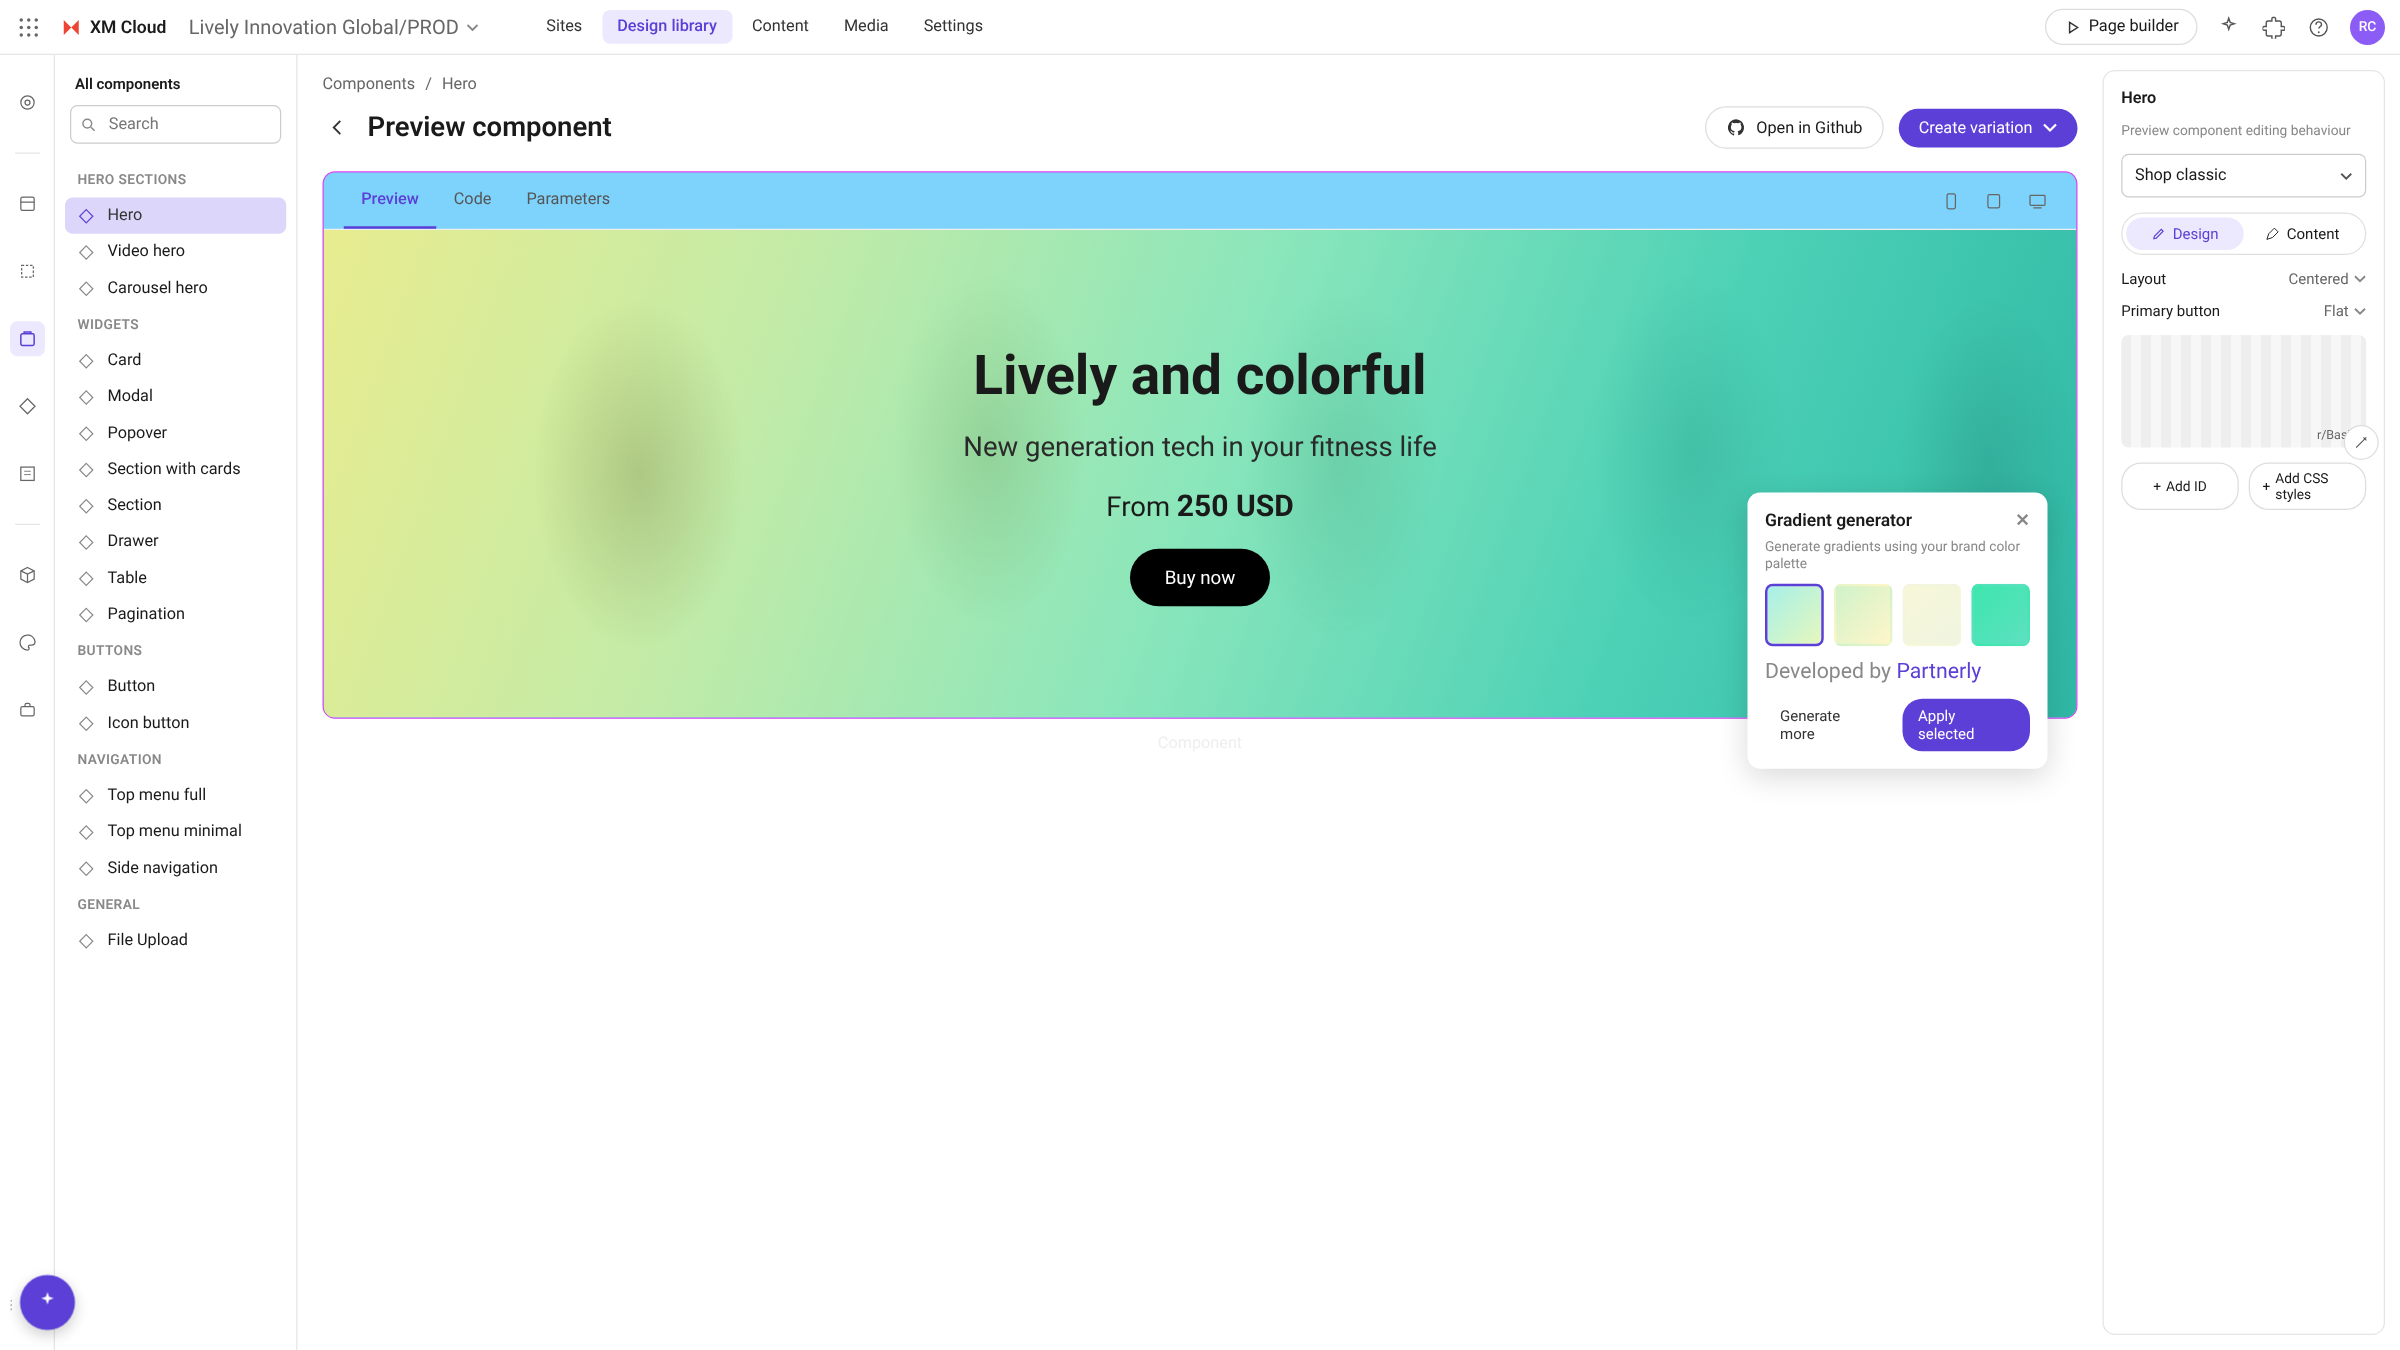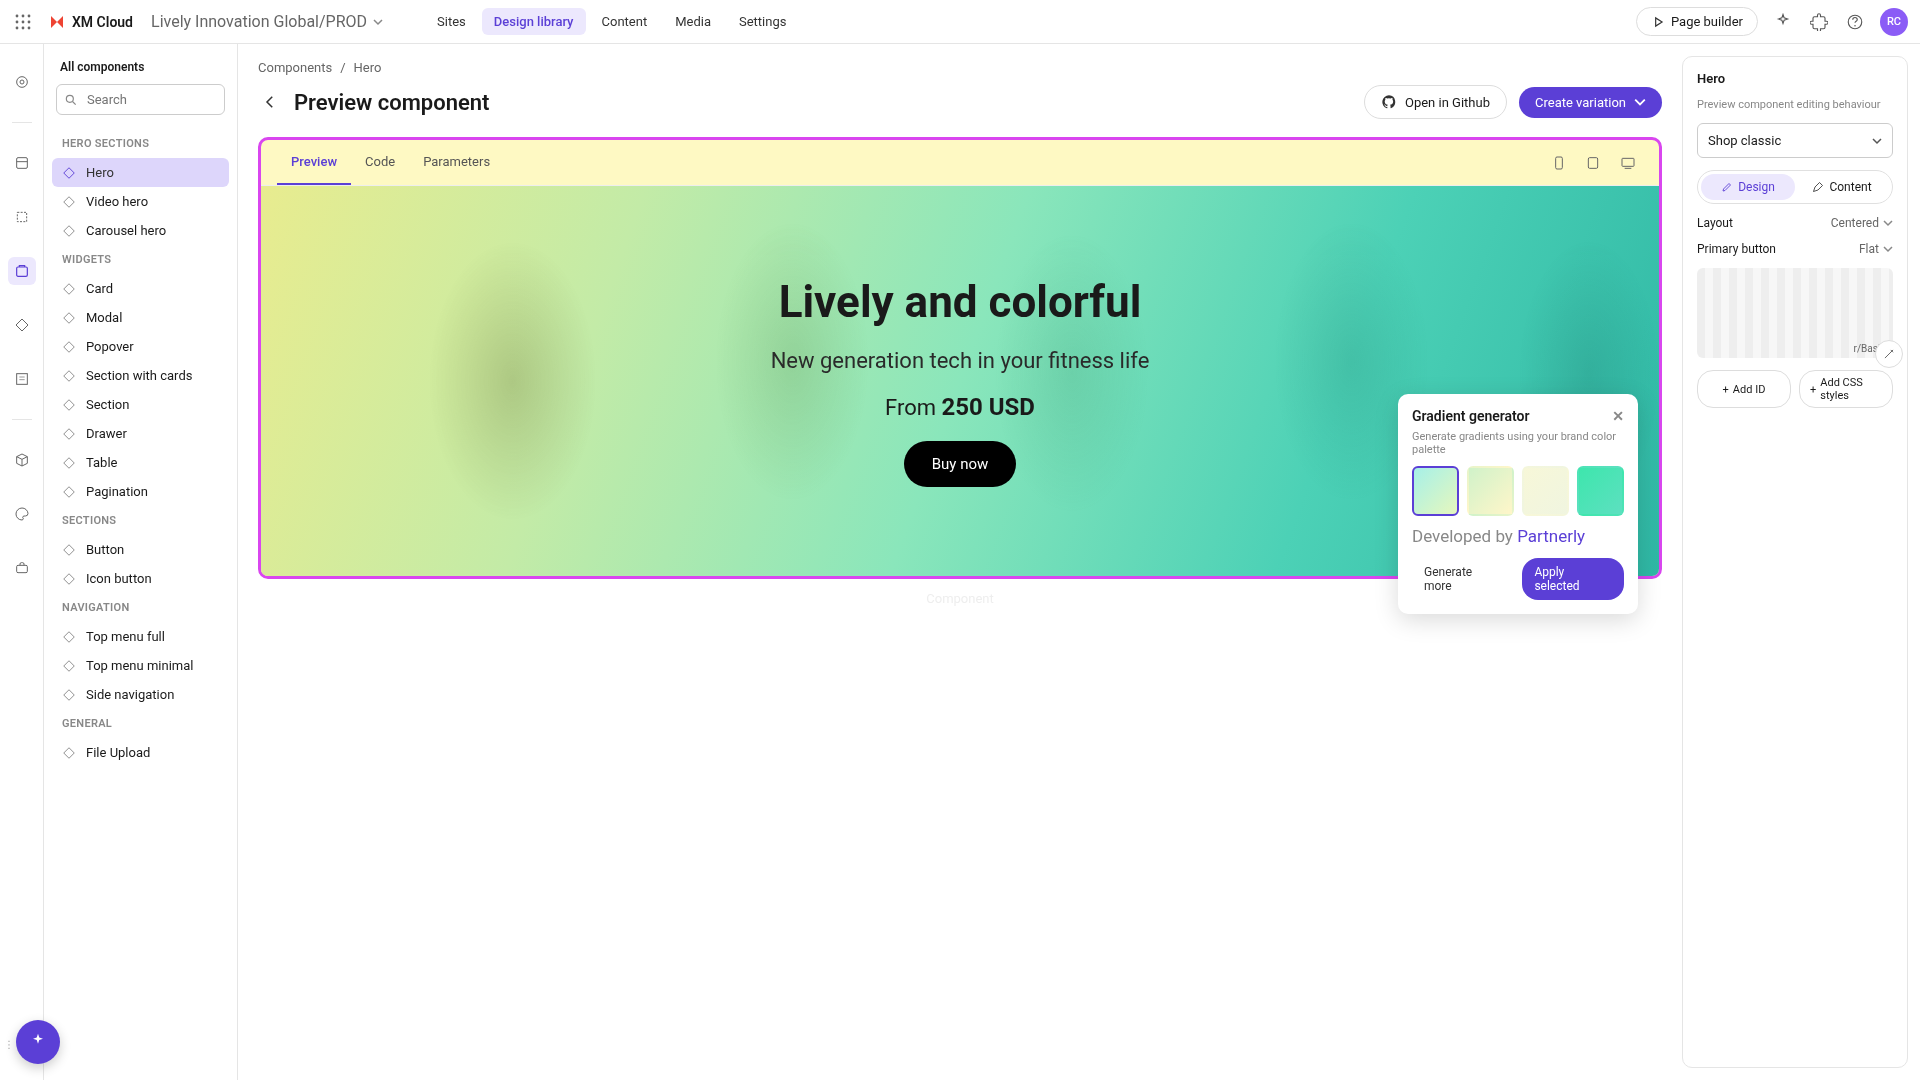--- a/index.html
+++ b/index.html
@@ -43,21 +43,21 @@
 .main { flex: 1; display: flex; overflow: hidden; }
 .content { flex: 1; padding: 16px 20px; overflow-y: auto; position: relative; }
 .breadcrumb { font-size: 13px; color: #666; margin-bottom: 10px; display: flex; gap: 8px; }
 .content-header { display: flex; align-items: center; gap: 12px; margin-bottom: 18px; }
 .content-header .back-ico { width: 24px; height: 24px; display: flex; align-items: center; justify-content: center; cursor: pointer; }
 .content-header h1 { font-size: 22px; font-weight: 600; }
 .content-header .spacer { flex: 1; }
 .content-header .gh-btn { display: flex; align-items: center; gap: 8px; border: 1px solid #ddd; border-radius: 20px; padding: 8px 16px; font-size: 13px; cursor: pointer; }
 .content-header .create-btn { display: flex; align-items: center; gap: 8px; background: #5b3fd6; color: #fff; border-radius: 20px; padding: 8px 16px; font-size: 13px; cursor: pointer; }
 
-.preview-card { border: 3px solid #d946ef; border-radius: 10px; overflow: hidden; background: #fef9c3; }
+.preview-card { border: 1px solid #d946ef; border-radius: 10px; overflow: hidden; background: #7dd3fc; }
 .preview-tabs { display: flex; align-items: center; padding: 0 16px; border-bottom: 1px solid #eee; }
 .preview-tabs .ptab { padding: 14px 14px; font-size: 13px; color: #555; cursor: pointer; border-bottom: 2px solid transparent; }
 .preview-tabs .ptab.active { color: #5b3fd6; border-bottom-color: #5b3fd6; font-weight: 500; }
 .preview-tabs .spacer { flex: 1; }
 .preview-tabs .viewport-icons { display: flex; gap: 18px; color: #666; padding-right: 6px; }
 .preview-tabs .viewport-icons span { cursor: pointer; }
 
 .hero-preview { height: 390px; background: linear-gradient(110deg, #e8ec8f 0%, #c3eba7 25%, #8ae6bb 50%, #4cd1b6 75%, #2fb8a5 100%); display: flex; flex-direction: column; align-items: center; justify-content: center; gap: 20px; position: relative; }
 .hero-preview::before { content: ''; position: absolute; inset: 0; background:
   radial-gradient(ellipse 120px 200px at 18% 50%, rgba(85,90,30,0.4) 0%, transparent 70%),
@@ -307,21 +307,21 @@
         </svg>
         <span>Table</span>
       </div>
     <div class="item">
         <svg class="item-ico" viewBox="0 0 24 24">
           <path d="M12 3l9 9-9 9-9-9z" fill="none" stroke="currentColor" stroke-width="1.6"></path>
         </svg>
         <span>Pagination</span>
       </div>
 
-    <div class="section-header">SECTIONS</div>
+    <div class="section-header">BUTTONS</div>
     <div class="item">
         <svg class="item-ico" viewBox="0 0 24 24">
           <path d="M12 3l9 9-9 9-9-9z" fill="none" stroke="currentColor" stroke-width="1.6"></path>
         </svg>
         <span>Button</span>
       </div>
     <div class="item">
         <svg class="item-ico" viewBox="0 0 24 24">
           <path d="M12 3l9 9-9 9-9-9z" fill="none" stroke="currentColor" stroke-width="1.6"></path>
         </svg>

